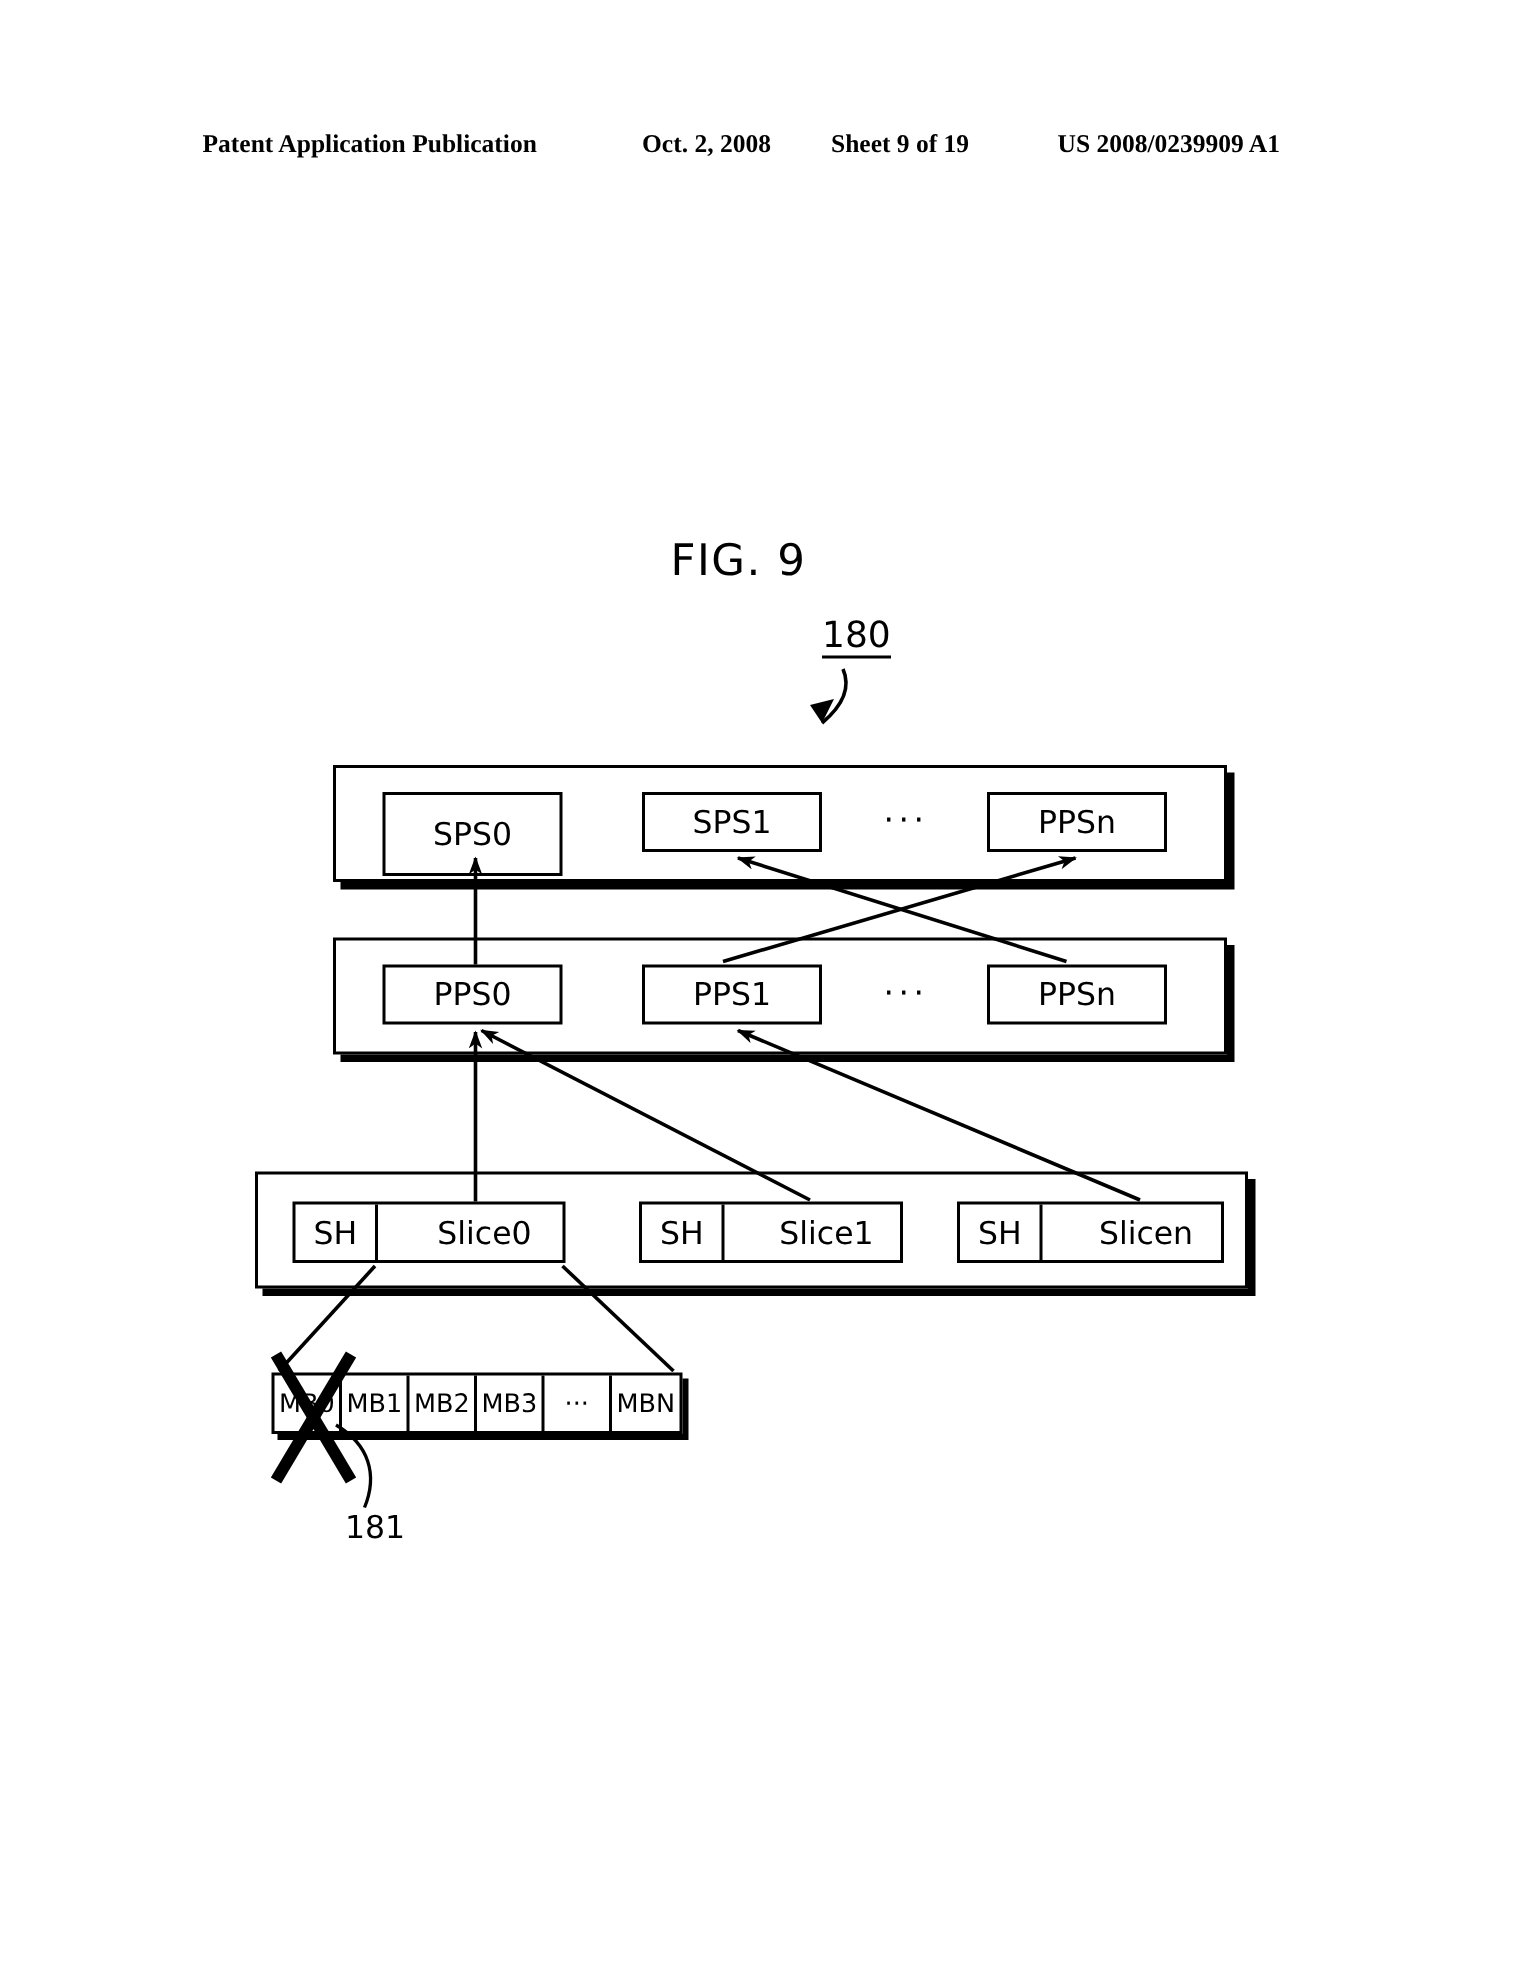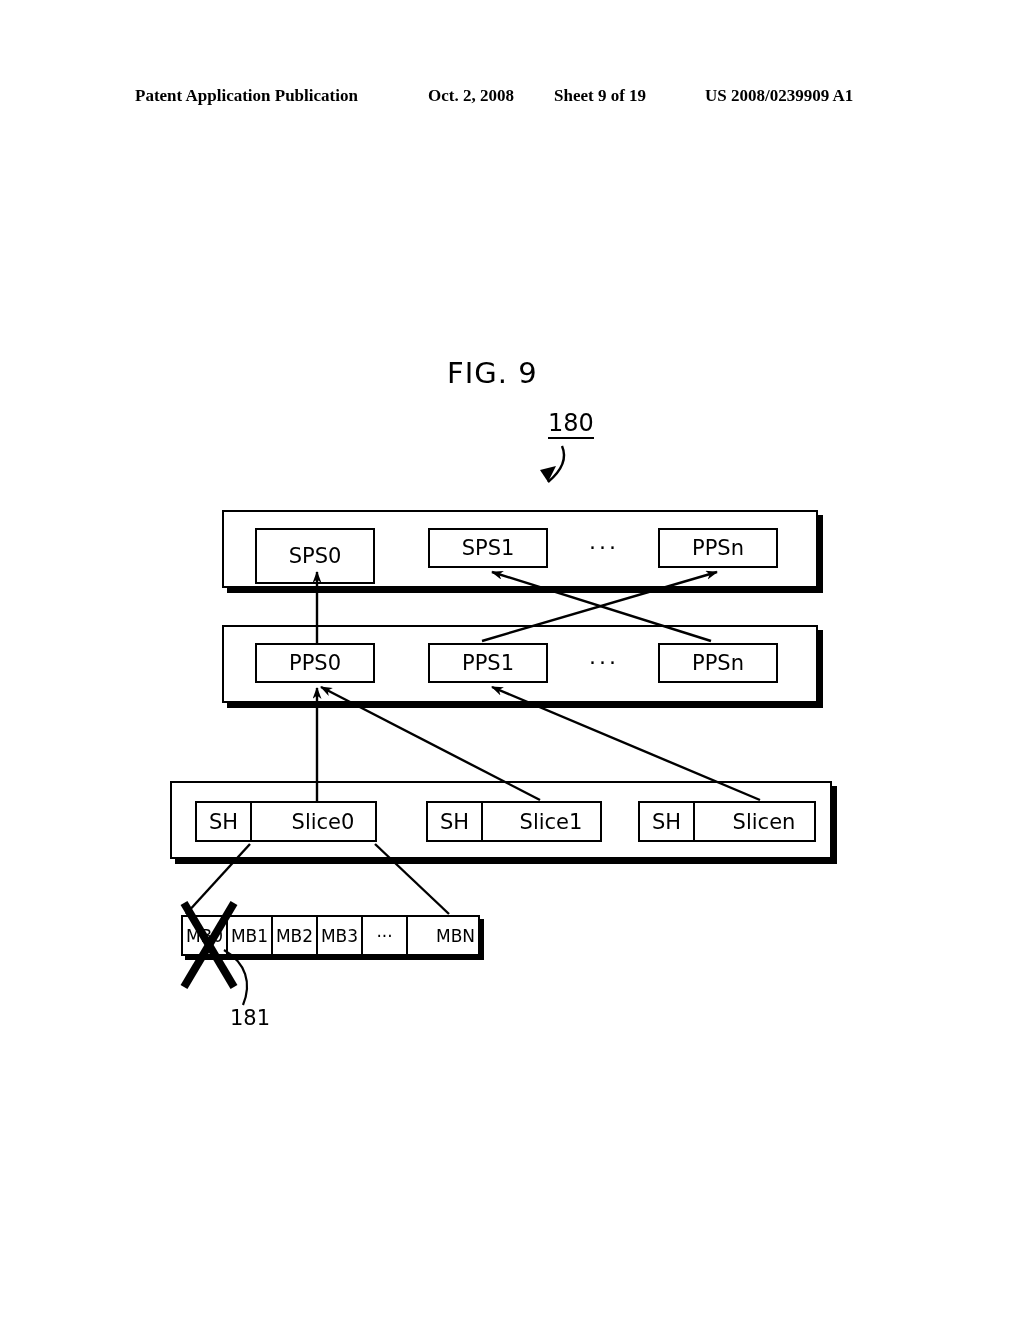--- a/index.html
+++ b/index.html
@@ -171,21 +171,21 @@
     box-sizing: border-box;
     border-right: 2px solid #000000;
     display: flex;
     align-items: center;
     justify-content: center;
     font-family: "DejaVu Sans", sans-serif;
     font-size: 17px;
     width: 45px;
     height: 100%;
   }
-  #mb-strip .mb:last-child { border-right: none; margin-left: 25px; }
+  #mb-strip .mb:last-child { border-right: none; }
 
   
   svg.overlay {
     position: absolute;
     left: 0;
     top: 0;
     width: 1024px;
     height: 1320px;
     pointer-events: none;
   }

